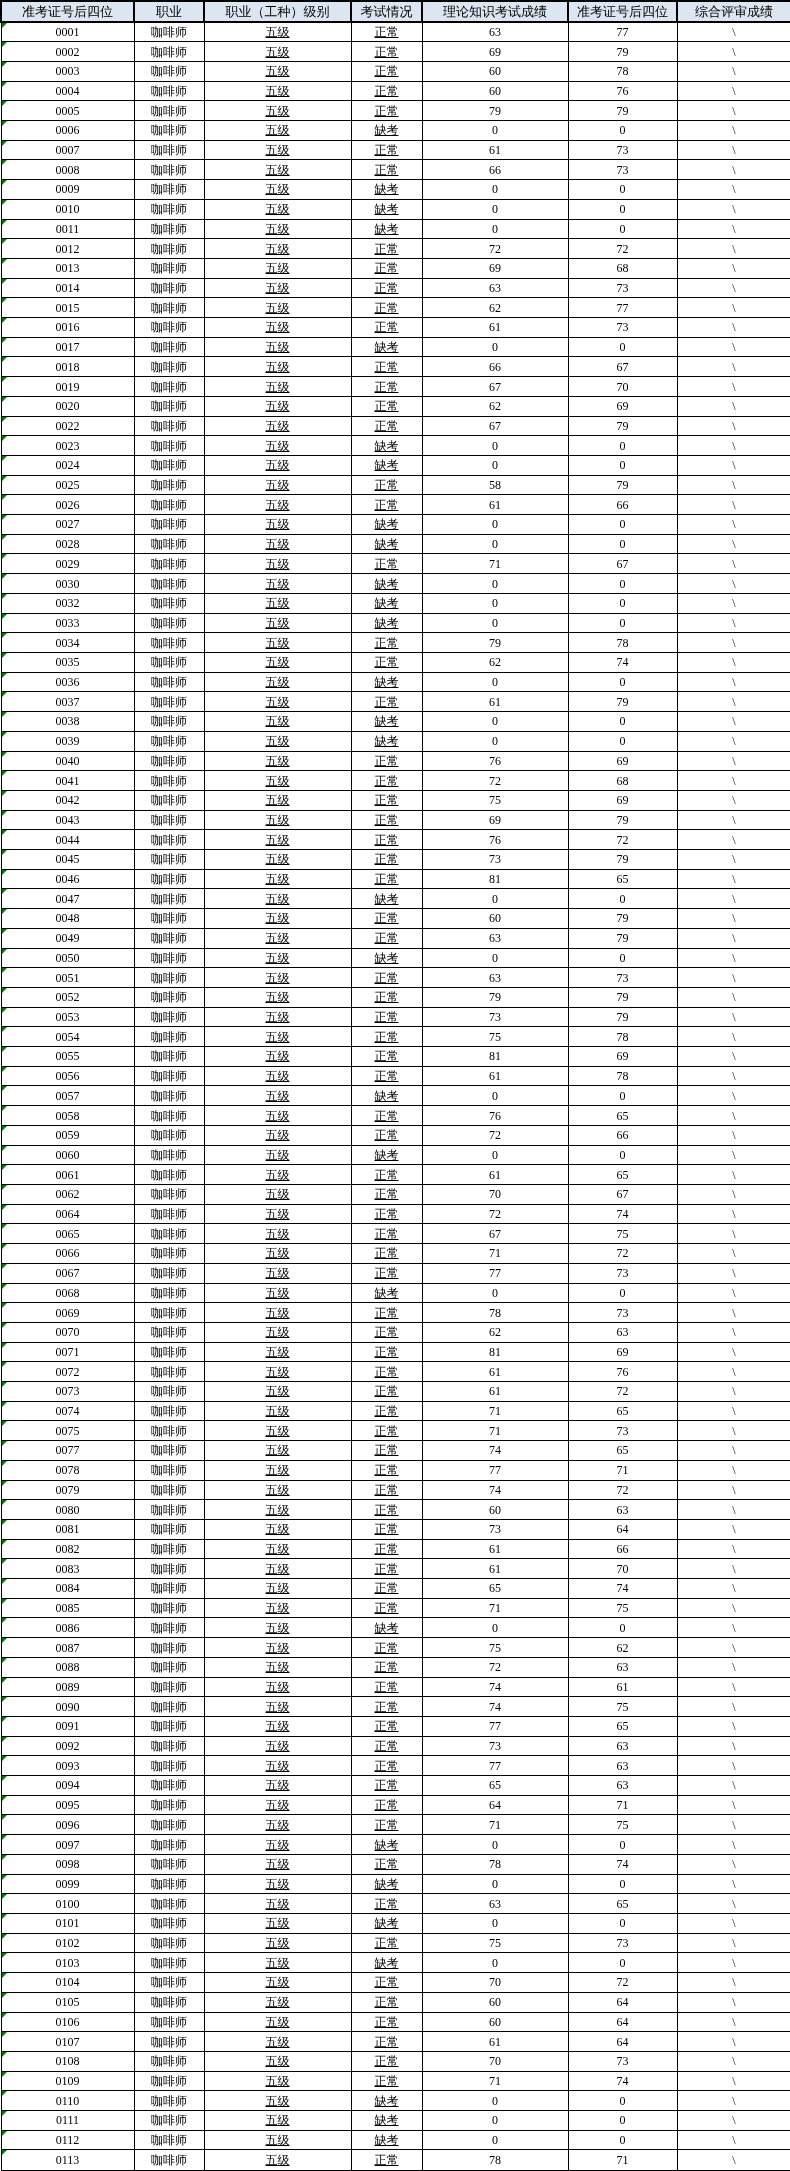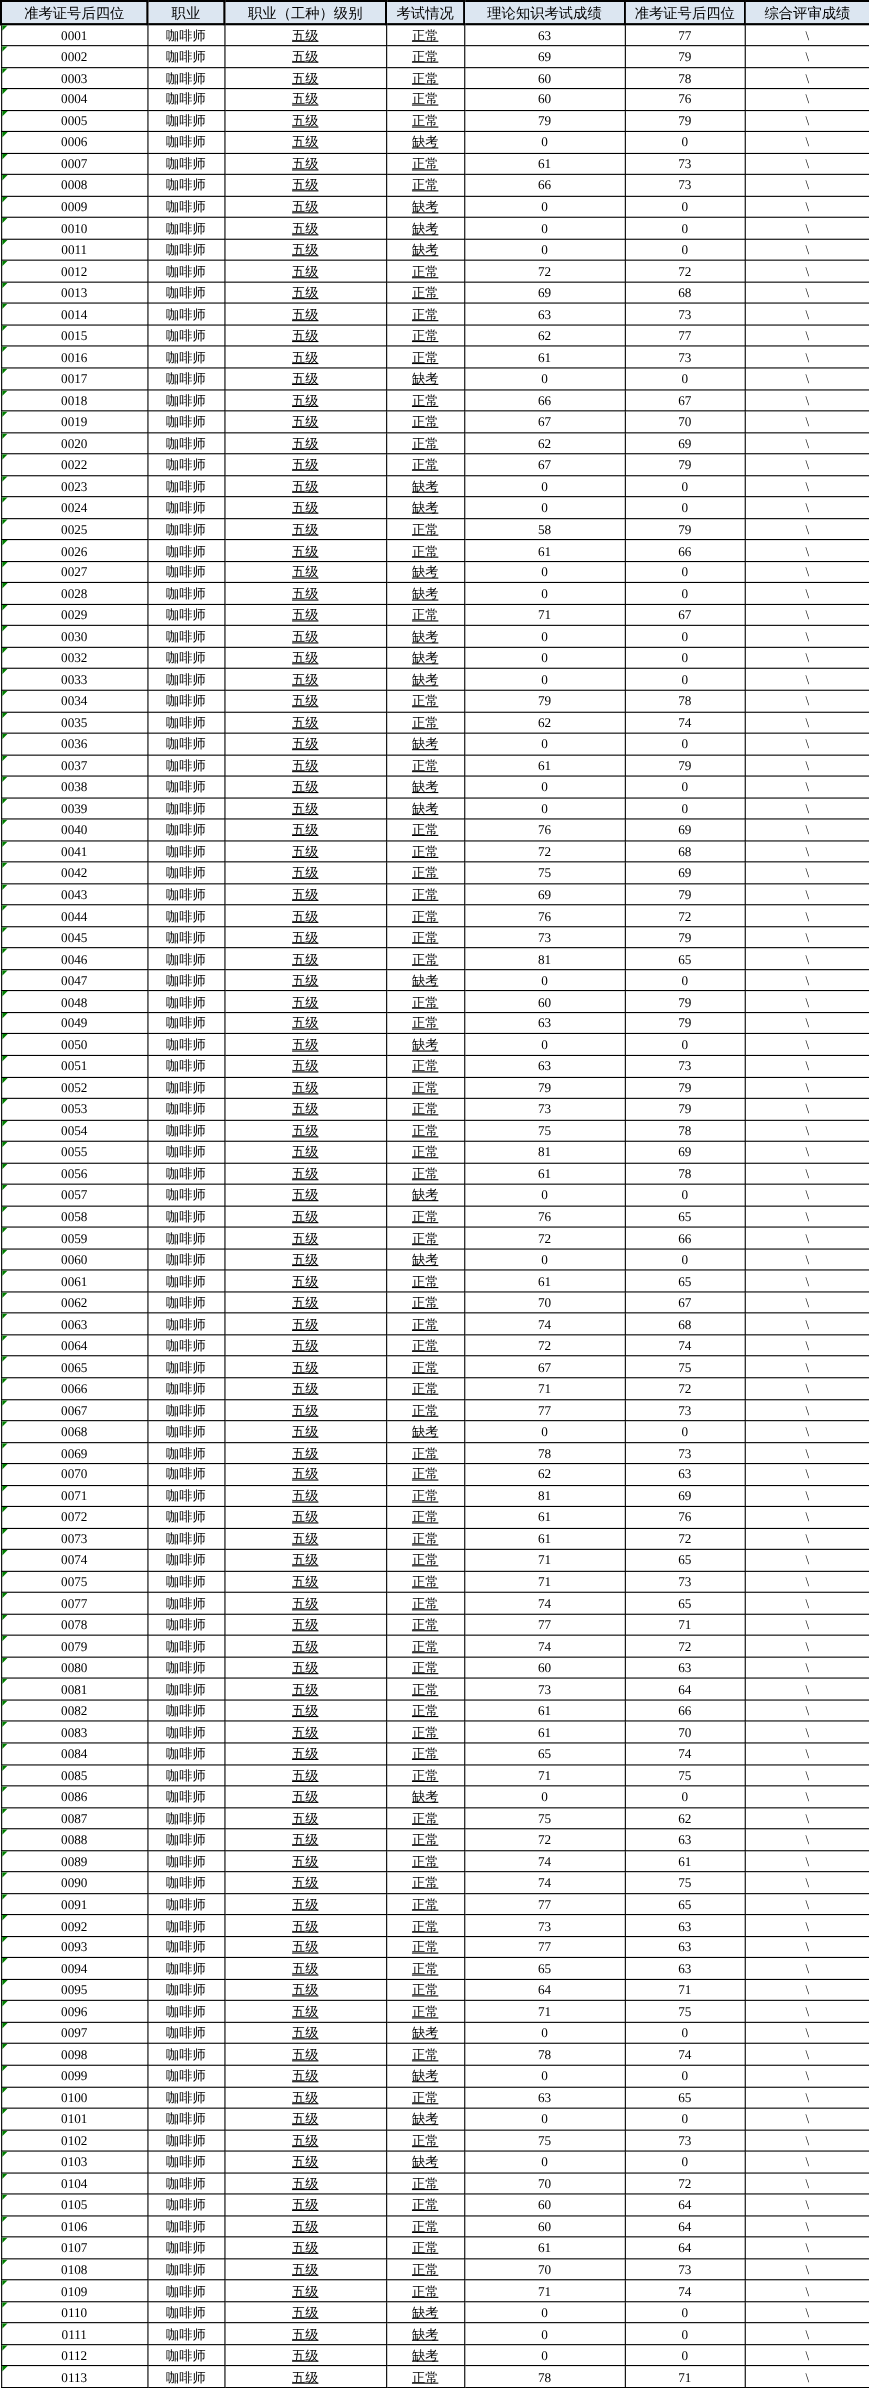--- a/index.html
+++ b/index.html
@@ -607,29 +607,20 @@
       <tr>
         <td><span class="tri"></span>0062</td>
         <td>咖啡师</td>
         <td class="u">五级</td>
         <td class="u">正常</td>
         <td>70</td>
         <td>67</td>
         <td>\</td>
       </tr>
       <tr>
-        <td><span class="tri"></span>0063</td>
-        <td>咖啡师</td>
-        <td class="u">五级</td>
-        <td class="u">正常</td>
-        <td>74</td>
-        <td>68</td>
-        <td>\</td>
-      </tr>
-      <tr>
         <td><span class="tri"></span>0064</td>
         <td>咖啡师</td>
         <td class="u">五级</td>
         <td class="u">正常</td>
         <td>72</td>
         <td>74</td>
         <td>\</td>
       </tr>
       <tr>
         <td><span class="tri"></span>0065</td>

